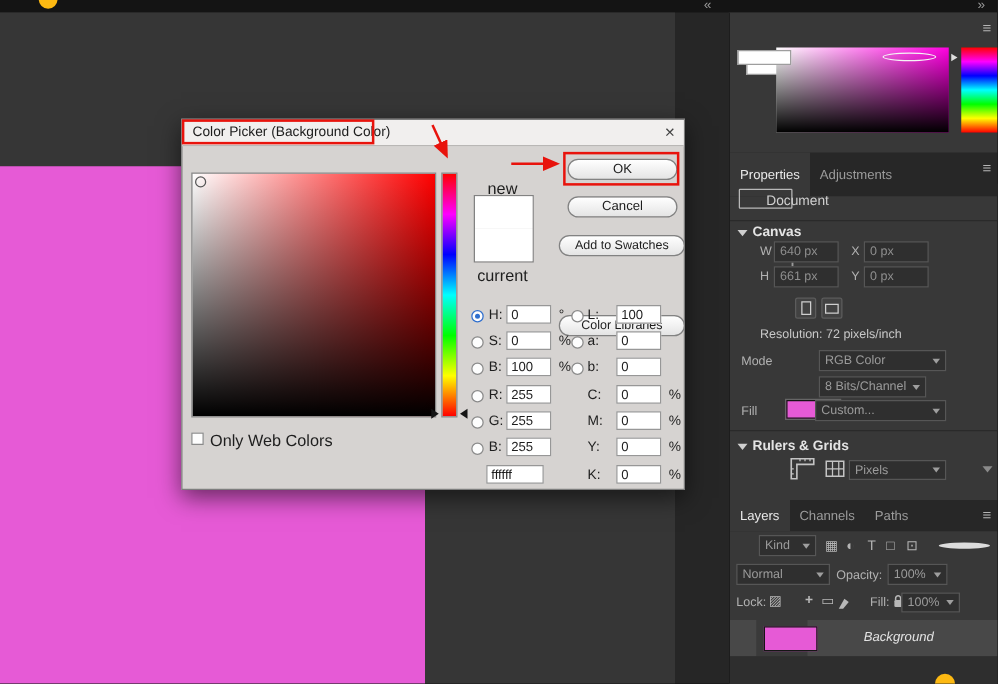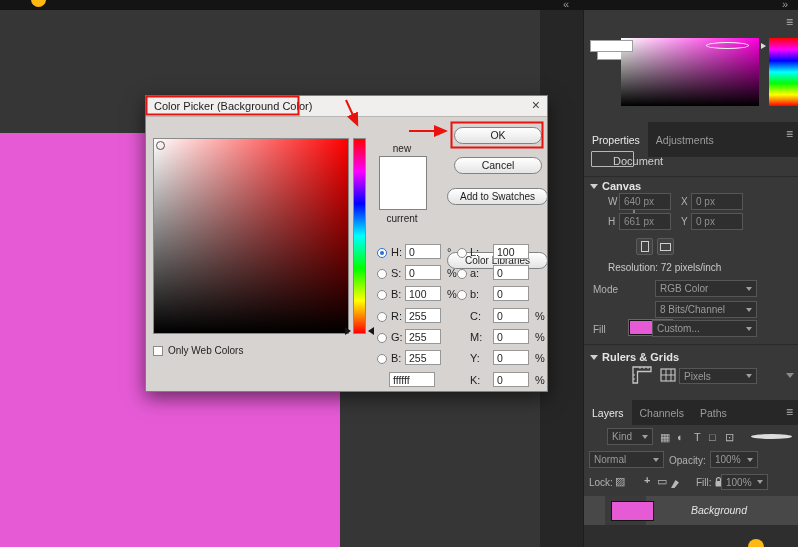--- a/index.html
+++ b/index.html
@@ -26,21 +26,21 @@
                border:1px solid #8a8a8a;
                background:linear-gradient(to bottom,#ff0000 0%,#ff00ff 16.7%,#0000ff 33.3%,
                           #00ffff 50%,#00ff00 66.7%,#ffff00 83.3%,#ff0000 100%); }
   .hue-arrow-l { position:absolute; left:199px; top:231px; width:0; height:0;
                  border-top:4px solid transparent; border-bottom:4px solid transparent;
                  border-left:6px solid #151515; }
   .hue-arrow-r { position:absolute; left:222px; top:231px; width:0; height:0;
                  border-top:4px solid transparent; border-bottom:4px solid transparent;
                  border-right:6px solid #151515; }
   .dlg-lbl { position:absolute; font-size:11px; color:#1e1e1e; }
-  .dlg-small { position:absolute; font-size:10px; color:#1e1e1e; }
+  .dlg-small { position:absolute; font-size:13px; color:#1e1e1e; }
   .dlg-in { position:absolute; width:36px; height:15px; background:#fff;
             border:1px solid #979797; font-family:"Liberation Sans",sans-serif;
             font-size:10.5px; color:#1e1e1e; padding:0 3px; }
   .dlg-btn { position:absolute; height:17px; border:1px solid #828282; border-radius:9px;
              background:linear-gradient(#ffffff,#e4e4e4); font-size:10.5px; color:#1c1c1c;
              text-align:center; line-height:15px; cursor:default; }
   .dlg-radio { position:absolute; width:10px; height:10px; border:1px solid #8a8a8a;
                border-radius:50%; background:#fdfdfd; }
   .dlg-radio.sel { border-color:#2f6fce; }
   .dlg-radio.sel::after { content:""; position:absolute; left:2px; top:2px; width:4px;
@@ -248,21 +248,21 @@
       <div style="width:11px;height:8px;border:1px solid #cfcfcf;"></div>
     </div>
 
     <span class="ptext" style="left:24px;top:252px;">Resolution: 72 pixels/inch</span>
 
     <span class="plabel" style="left:9px;top:274px;">Mode</span>
     <div class="psel" style="left:71px;top:270px;width:102px;">
         <span>RGB Color</span>
         <span class="chev"></span>
       </div>
-    <div class="psel" style="left:71px;top:291px;width:102px;">
+    <div class="psel" style="left:71px;top:291px;width:86px;">
         <span>8 Bits/Channel</span>
         <span class="chev"></span>
       </div>
 
     <span class="plabel" style="left:9px;top:314px;">Fill</span>
     <div class="abs" style="left:45px;top:310px;width:18px;height:15px;background:var(--pink,#e65ad6);border:1px solid #151515;box-shadow:0 0 0 1px #666;"></div>
     <div class="psel" style="left:68px;top:310px;width:105px;">
         <span>Custom...</span>
         <span class="chev"></span>
       </div>

